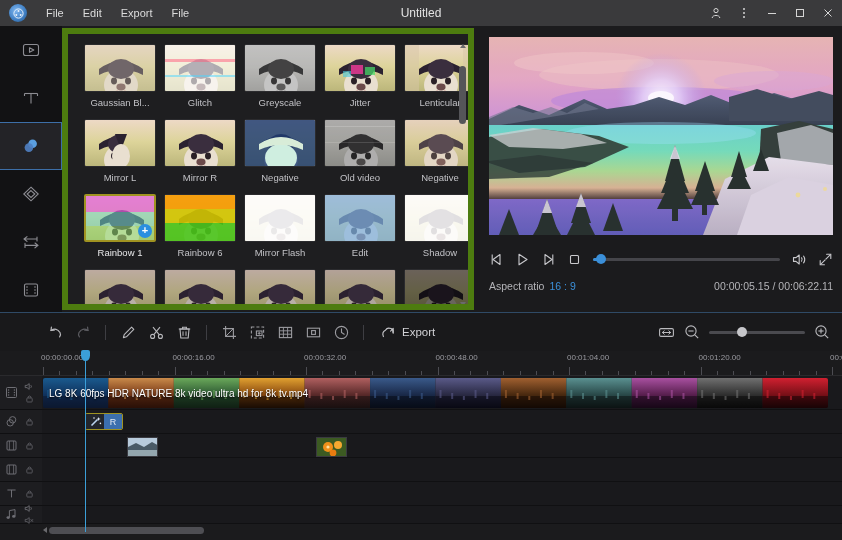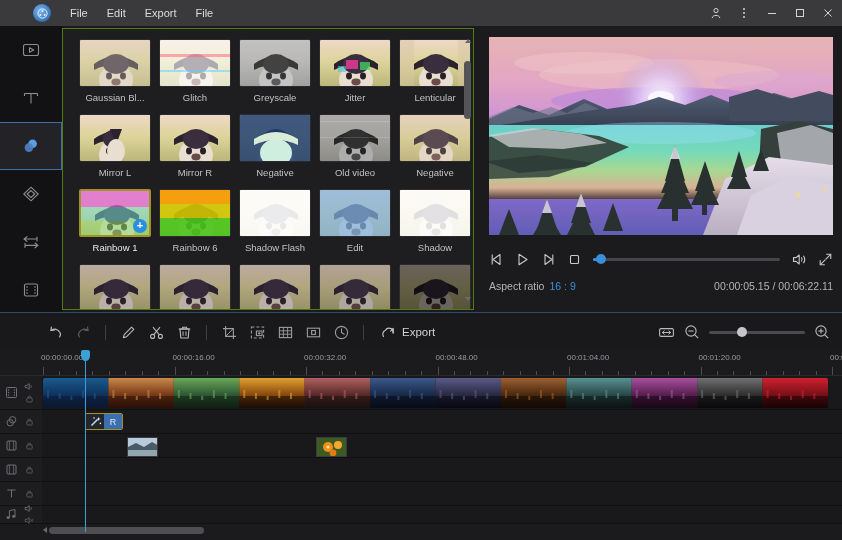--- a/index.html
+++ b/index.html
@@ -2,21 +2,21 @@
 <html><head>
 <meta charset="utf-8">
 <style>
   * { box-sizing: border-box; margin:0; padding:0; }
   html,body{ width:842px; height:540px; overflow:hidden; background:#1b1b1d;
     font-family:"Liberation Sans", sans-serif; color:#cfcfcf; }
   #app{ position:relative; width:842px; height:540px; background:#1b1b1d; }
 
   
   .titlebar{ position:absolute; left:0; top:0; width:842px; height:26px;
-    background:#3a3a3c; display:flex; align-items:center;padding-left:24px; }
+    background:#3a3a3c; display:flex; align-items:center; }
   .logo{ width:18px; height:18px; margin-left:9px; border-radius:50%;
     background:radial-gradient(circle at 40% 38%, #7fb6ef 0%, #3f7fc4 58%, #27527f 100%);
     display:flex; align-items:center; justify-content:center; }
   .logo svg{ display:block; }
   .menu{ display:flex; align-items:center; margin-left:11px; gap:3px; }
   .menu-item{ font-size:11px; color:#dcdcdc; padding:3px 8px; border-radius:2px; }
   .apptitle{ position:absolute; left:0; right:0; text-align:center; font-size:12px;
     color:#e2e2e2; pointer-events:none; }
   .winbtns{ position:absolute; right:0; top:0; height:26px; display:flex; align-items:center; }
   .wb{ width:28px; height:26px; display:flex; align-items:center; justify-content:center;
@@ -26,21 +26,21 @@
 
   
   .rail{ position:absolute; left:0; top:26px; width:62px; height:286px; background:#121214; }
   .rail-item{ width:62px; height:48px; display:flex; align-items:center; justify-content:center;
     color:#8d8d93; }
   .rail-item.active{ background:#232327; border-top:1px solid #3d6fa8; border-bottom:1px solid #3d6fa8;
     border-right:1px solid #3d6fa8; }
 
   
   .effects{ position:absolute; left:62px; top:28px; width:412px; height:282px;
-    background:#1e1e20; border:1px solid #4d7c0f; overflow:hidden; }
+    background:#1e1e20; border:6px solid #4d7c0f; overflow:hidden; }
   .grid{ position:absolute; left:0; top:0; width:412px; padding:10px 0 0 12px; }
   .cell{ width:78px; display:inline-block; margin:0 1px 11px 1px; vertical-align:top; }
   .thumb{ position:relative; width:72px; height:48px; margin:0 auto; border-radius:2px;
     overflow:hidden; border:1px solid #2b2b2e; }
   .cell.sel .thumb{ border:2px solid #a09321; }
   .cap{ font-size:9.5px; color:#c2c2c6; text-align:center; margin-top:5px;
     white-space:nowrap; overflow:hidden; text-overflow:ellipsis; }
   .cell.sel .cap{ color:#e8e8ea; }
   .badge{ position:absolute; right:2px; bottom:2px; width:14px; height:14px; border-radius:50%;
     background:#2a8fe0; color:#fff; font-size:11px; line-height:13px; text-align:center;
@@ -125,20 +125,21 @@
           <circle cx="3.3" cy="7" r="1" fill="#e8f1fb"></circle>
           <circle cx="7.7" cy="7" r="1" fill="#e8f1fb"></circle>
         </svg>
     </div>
     <div class="menu">
       <div class="menu-item">File</div>
       <div class="menu-item">Edit</div>
       <div class="menu-item">Export</div>
       <div class="menu-item">File</div>
     </div>
+    <div class="apptitle">Untitled</div>
     <div class="winbtns">
       <div class="wb">
         <svg width="12" height="12" viewBox="0 0 12 12">
             <circle cx="6" cy="3.6" r="2.1" fill="none" stroke="#d5d5d5" stroke-width="1"></circle>
             <path d="M2.2 11 C2.2 7.6 9.8 7.6 9.8 11" fill="none" stroke="#d5d5d5" stroke-width="1"></path>
           </svg>
       </div>
       <div class="wb">
         <span class="dots">
             <i></i>
@@ -471,21 +472,21 @@
     <rect width="72" height="48" fill="url(#bg_rapidflash)"></rect>
     <ellipse cx="36" cy="40" rx="17" ry="16" fill="#e9dfd0"></ellipse>
     <ellipse cx="29" cy="36" rx="3" ry="3.4" fill="#2a2026"></ellipse>
     <ellipse cx="43" cy="36" rx="3" ry="3.4" fill="#2a2026"></ellipse>
     <ellipse cx="36" cy="42" rx="4.6" ry="3.4" fill="#6b4a4a"></ellipse>
     <path d="M31 45 Q36 50 41 45 Q36 48 31 45Z" fill="#c96a72"></path>
     <path d="M14 24 Q36 8 58 24 L58 30 Q36 19 14 30 Z" fill="#2b2230"></path>
     <ellipse cx="36" cy="24" rx="13" ry="10" fill="#3a2e3e"></ellipse>
               <rect width="72" height="48" fill="#ffffff" opacity="0.9"></rect>
             </svg>
-          </div><div class="cap">Shadow Flash</div></div><div class="cell"><div class="thumb">
+          </div><div class="cap">Mirror Flash</div></div><div class="cell"><div class="thumb">
             <svg width="72" height="48" viewBox="0 0 72 48">
               <defs>
     <linearGradient id="bg_sepia" x1="0" y1="0" x2="0" y2="1">
       <stop offset="0%" stop-color="#edd9c6"></stop>
                   <stop offset="45%" stop-color="#ddd49a"></stop>
       <stop offset="100%" stop-color="#b9b478"></stop>
                 </linearGradient>
               </defs>
     <rect width="72" height="48" fill="url(#bg_sepia)"></rect>
     <ellipse cx="36" cy="40" rx="17" ry="16" fill="#e9dfd0"></ellipse>
@@ -1093,20 +1094,21 @@
             <rect x="693.2113095238096" y="12" width="2" height="8" fill="#707070" opacity="0.6"></rect>
             <rect x="704.8928571428572" y="15" width="2" height="6" fill="#707070" opacity="0.6"></rect>
             <rect x="719.5833333333334" y="0" width="65.41666666666667" height="30" fill="url(#s11)"></rect>
             <rect x="719.5833333333334" y="18" width="65.41666666666667" height="12" fill="#1a0406" opacity="0.55"></rect>
             <rect x="723.5833333333334" y="12" width="2" height="8" fill="#d02030" opacity="0.6"></rect>
             <rect x="735.264880952381" y="15" width="2" height="6" fill="#d02030" opacity="0.6"></rect>
             <rect x="746.9464285714287" y="18" width="2" height="4" fill="#d02030" opacity="0.6"></rect>
             <rect x="758.6279761904763" y="12" width="2" height="8" fill="#d02030" opacity="0.6"></rect>
             <rect x="770.3095238095239" y="15" width="2" height="6" fill="#d02030" opacity="0.6"></rect>
           </svg>
+          <span class="cliplabel">LG 8K 60fps HDR NATURE 8k video ultra hd for 8k tv.mp4</span>
         </div>
       </div>
       <div class="thead" style="top: 34px; height: 24px;">
         <span class="thi">
           <svg width="15" height="15" viewBox="0 0 15 15">
             <circle cx="8.6" cy="5.8" r="3.2" fill="none" stroke="#6e6e74" stroke-width="1"></circle>
             <circle cx="6.2" cy="8.8" r="3.2" fill="none" stroke="#6e6e74" stroke-width="1"></circle>
           </svg>
         </span>
         <span class="tlock">

